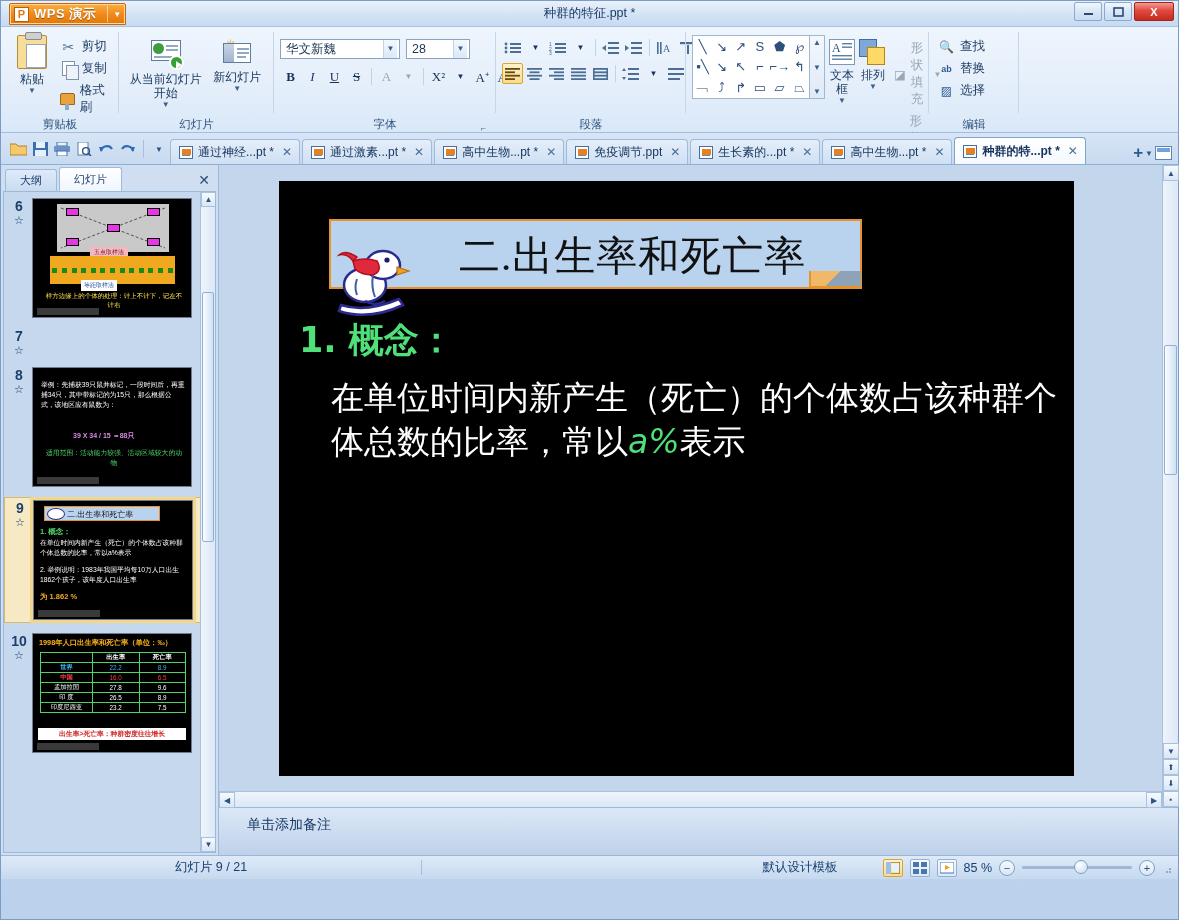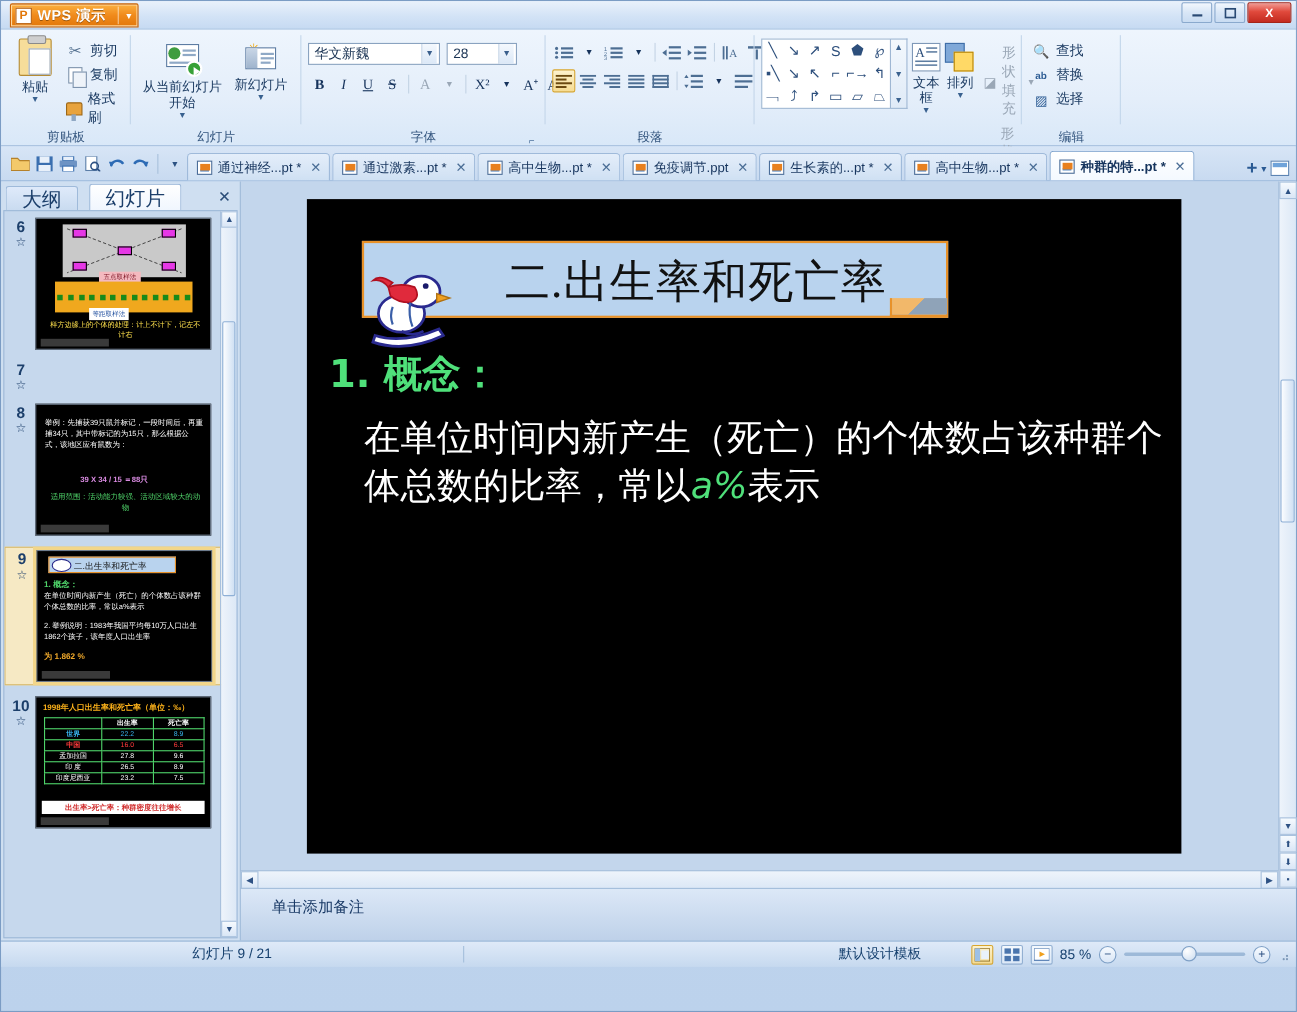--- a/index.html
+++ b/index.html
@@ -138,23 +138,23 @@
   .winico{width:17px;height:14px;border:1px solid #5d84b3;background:#fff;position:relative;}
   .winico:before{content:"";position:absolute;left:1px;top:1px;right:1px;height:4px;background:#6fa3da;}
 
   
   .workspace { position:relative; height:690px; display:flex; background:#c3d6ec; }
 
   
   .leftpane { width:218px; display:flex; flex-direction:column; background:#cfdff1;
               border-right:1px solid #9db9d8; }
   .pane-tabs { height:26px; display:flex; align-items:flex-end; padding-left:4px; position:relative;}
-  .ptab { height:22px; padding:4px 14px; display:flex;align-items:center; font-size:18px; color:#1c3f6b;
+  .ptab { height:22px; padding:4px 14px; display:flex;align-items:center; font-size:11px; color:#1c3f6b;
     border:1px solid #9fbada; border-bottom:none; border-radius:3px 3px 0 0;
-    background:linear-gradient(180deg,#dfeafa,#c9dbf0); margin-right:10px;}
+    background:linear-gradient(180deg,#dfeafa,#c9dbf0); margin-right:2px;}
   .ptab.active{ background:linear-gradient(180deg,#ffffff,#f0f6fe); height:24px;}
   .pane-close{ position:absolute; right:8px; bottom:3px; font-size:14px; color:#2b4d78; }
   .thumbs { flex:1; position:relative; background:#c6d8ed; border:1px solid #9db9d8; margin:0 2px 2px 2px;
     overflow:hidden; padding:6px 4px 0 2px;}
   .thumb-row{ display:flex; align-items:flex-start; margin-bottom:10px; }
   .thumb-no{ width:26px; text-align:center; color:#1c3f6b; }
   .thumb-no .n{ font-size:14px; font-weight:bold; }
   .thumb-no .st{ font-size:11px; }
   .thumb-frame{ width:160px; height:120px; border:1px solid #6d7b8c; background:#000; position:relative; overflow:hidden;}
   .thumb-row.sel .thumb-frame{ outline:3px solid #f2d68a; }
@@ -232,20 +232,21 @@
 
 <div class="app">
 
   <div class="titlebar">
     <div class="wps-badge">
       <div class="wps-ico">P</div>
       <span class="wps-label">WPS 演示</span>
       <span class="wps-sep"></span>
       <span class="wps-caret">▼</span>
     </div>
+    <div class="doc-title">种群的特征.ppt *</div>
     <div class="winbtns">
       <div class="winbtn">
         <svg width="11" height="9" viewBox="0 0 11 9">
             <rect x="1" y="6" width="9" height="2" fill="#2a4a74"></rect>
           </svg>
       </div>
       <div class="winbtn">
         <svg width="11" height="10" viewBox="0 0 11 10">
             <rect x="1" y="1" width="9" height="8" fill="none" stroke="#2a4a74" stroke-width="1.6"></rect>
           </svg>

